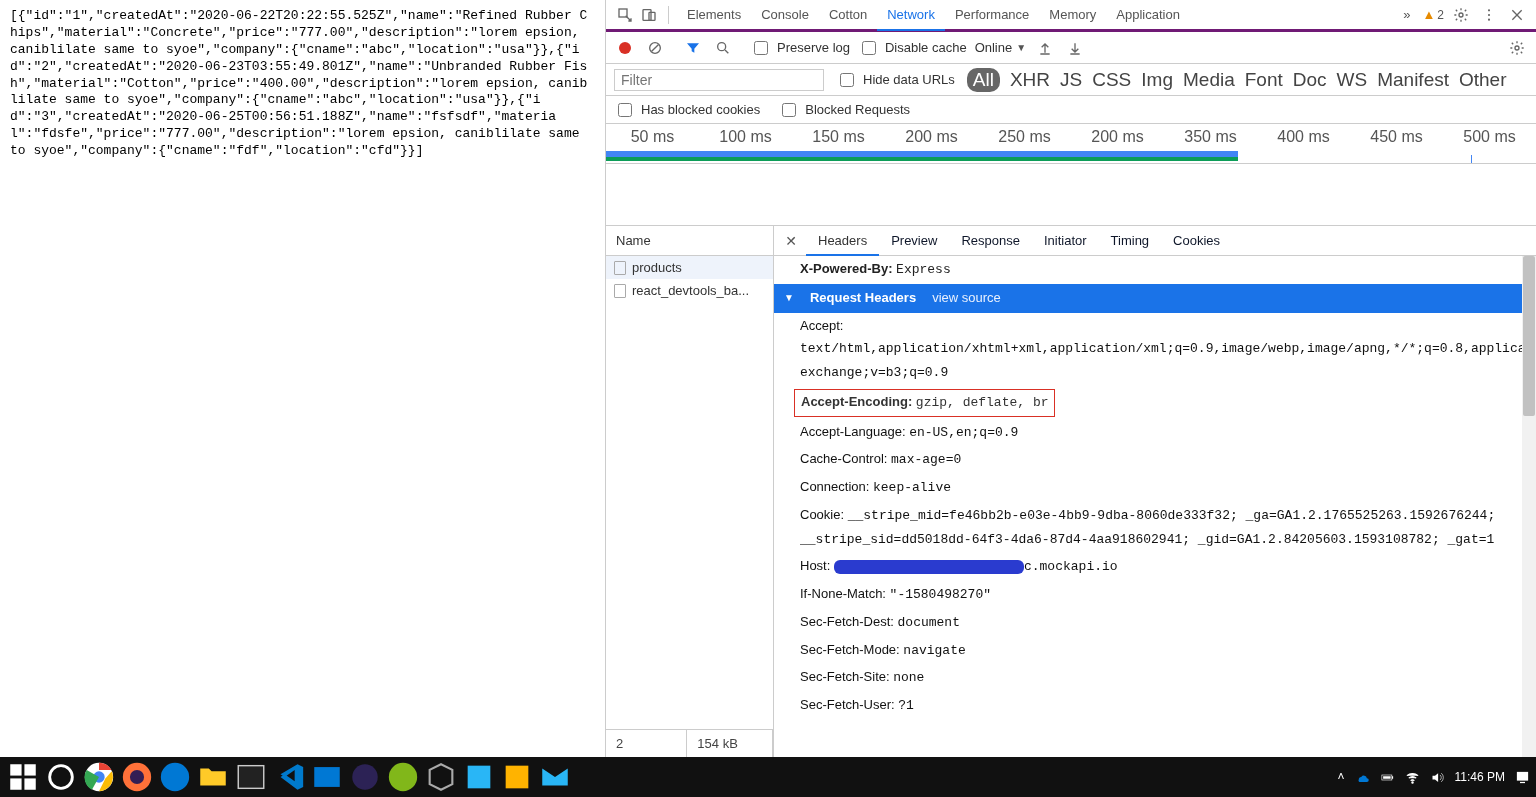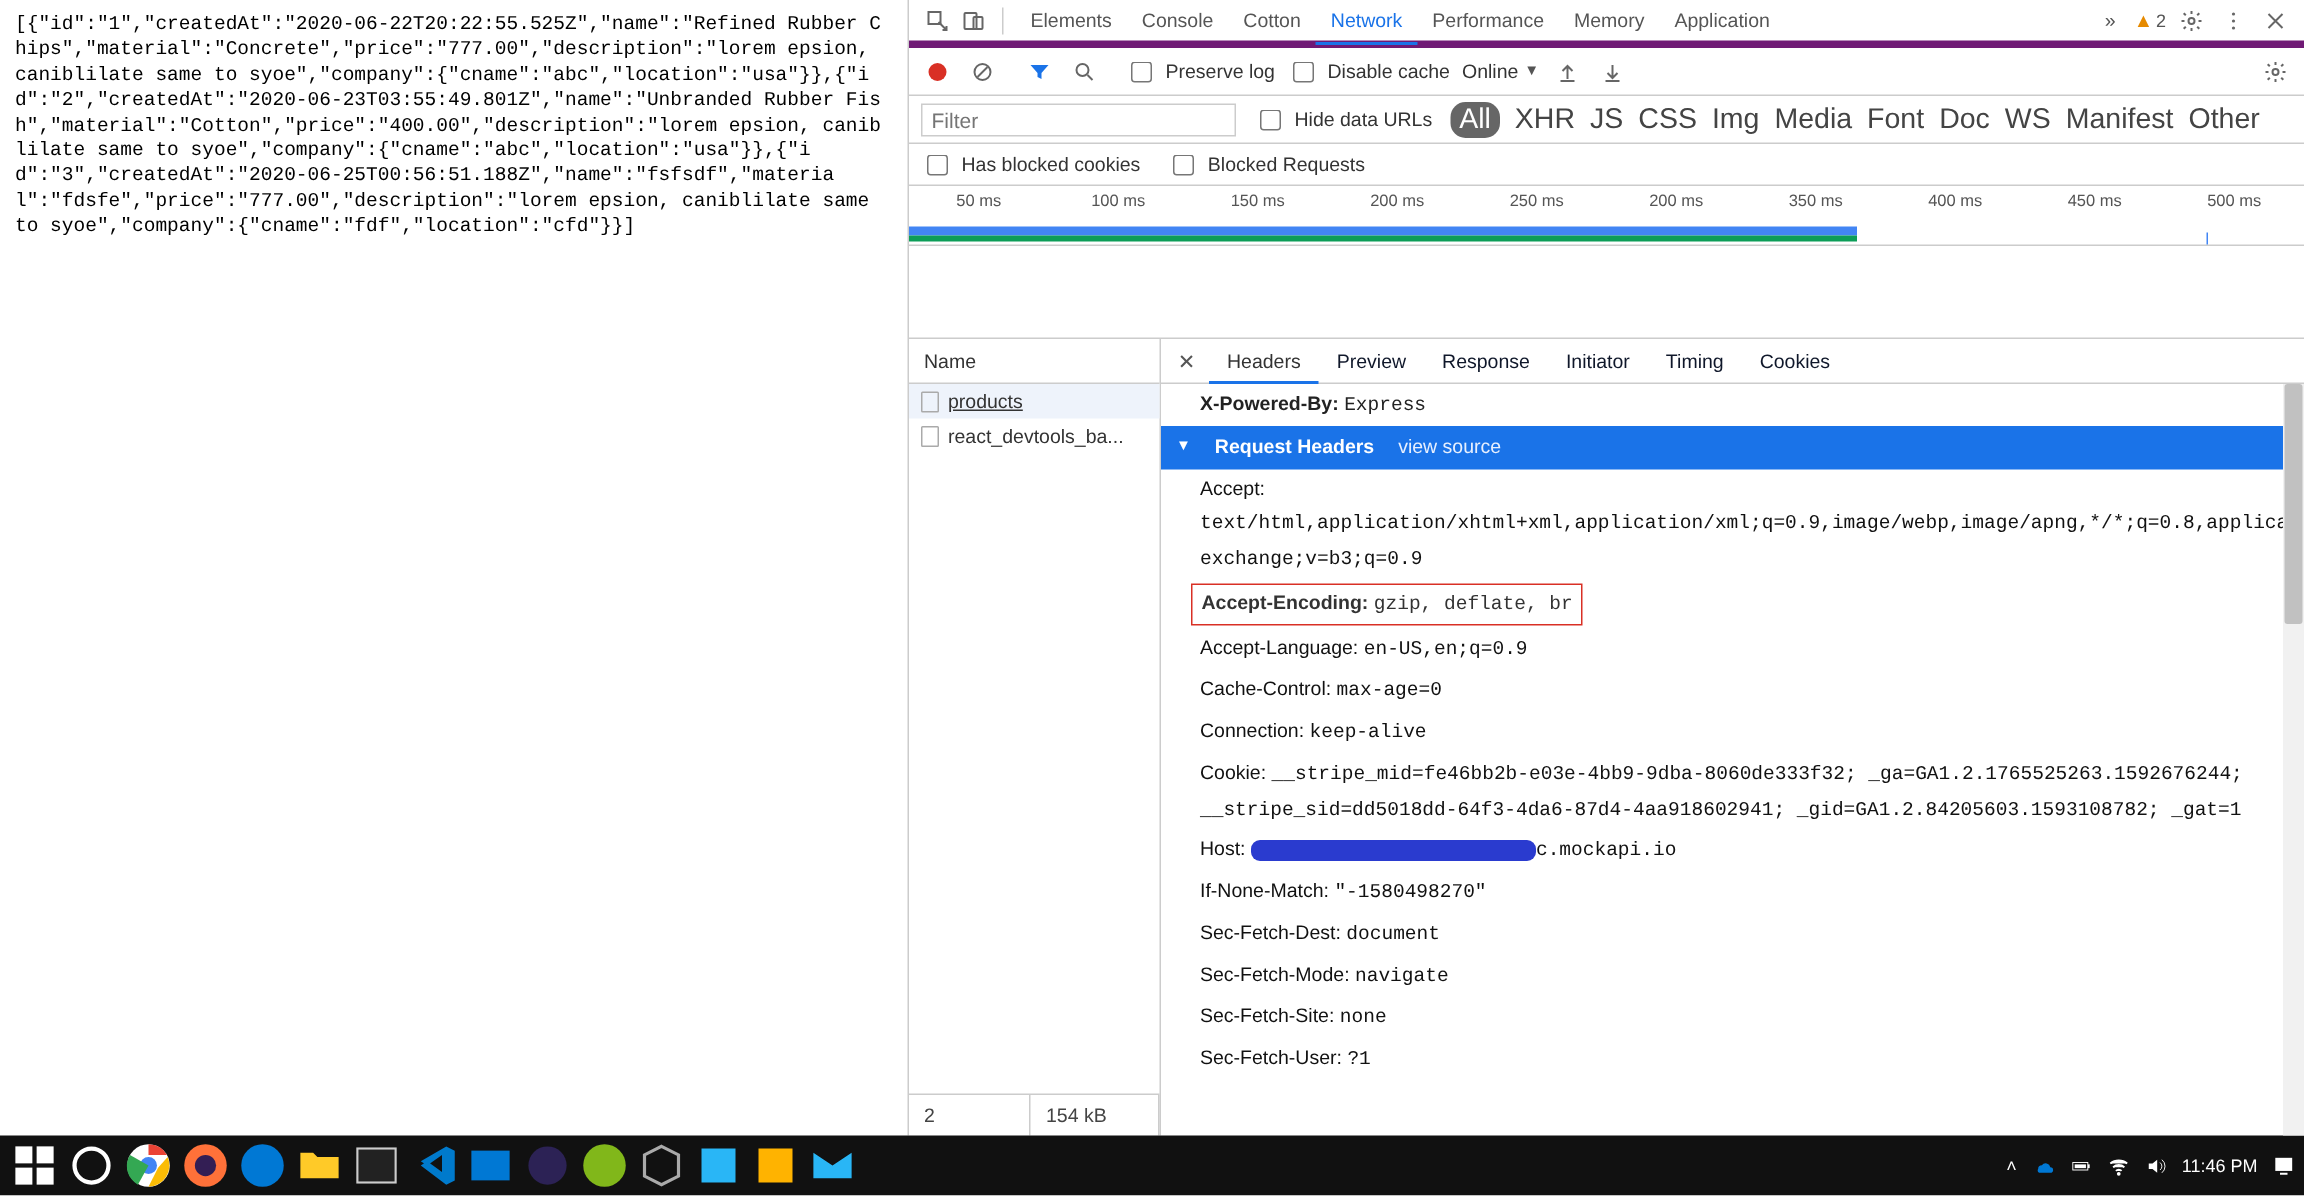--- a/index.html
+++ b/index.html
@@ -1,21 +1,21 @@
 <!DOCTYPE html>
 <html><head>
 <meta charset="utf-8">
 <style>
   * { box-sizing: border-box; }
   html, body { margin:0; padding:0; height:100%; font-family:"Segoe UI",Arial,sans-serif; font-size:13px; background:#fff; color:#333; overflow:hidden; }
   .root { display:flex; flex-direction:column; height:797px; width:1536px; }
   .main-area { display:flex; flex:1; min-height:0; }
   .page-pane { width:605px; background:#fff; padding:8px 10px; font-family:Consolas,"Courier New",monospace; font-size:13px; color:#000; white-space:pre-wrap; word-break:break-all; line-height:1.3; }
   .devtools { flex:1; display:flex; flex-direction:column; border-left:1px solid #ccc; min-width:0; }
-  .dt-topbar { display:flex; align-items:center; height:32px; border-bottom:5px solid #701a75; padding:0 8px; gap:2px; }
+  .dt-topbar { display:flex; align-items:center; height:32px; border-bottom:3px solid #701a75; padding:0 8px; gap:2px; }
   .dt-topbar .sep { width:1px; height:18px; background:#ccc; margin:0 6px; }
   .dt-tab { padding:0 10px; height:32px; line-height:32px; color:#555; cursor:pointer; white-space:nowrap; }
   .dt-tab.active { color:#1a73e8; border-bottom:2px solid #1a73e8; }
   .icon-btn { width:22px; height:22px; display:flex; align-items:center; justify-content:center; color:#666; cursor:pointer; border-radius:2px; }
   .icon-btn svg { width:16px; height:16px; }
   .right-icons { margin-left:auto; display:flex; align-items:center; gap:6px; }
   .warn-badge { display:flex; align-items:center; gap:2px; font-size:12px; color:#555; }
   .warn-tri { color:#e68a00; font-size:13px; }
   .net-toolbar { display:flex; align-items:center; height:32px; border-bottom:1px solid #ccc; padding:0 8px; gap:8px; }
   .rec-dot { width:12px; height:12px; border-radius:50%; background:#d93025; }
@@ -23,33 +23,33 @@
   .cb { display:inline-flex; align-items:center; gap:6px; color:#333; }
   .cb input { width:14px; height:14px; }
   .online-select { display:flex; align-items:center; gap:4px; color:#333; }
   .caret-down { font-size:10px; color:#555; }
   .filter-row { display:flex; align-items:center; height:32px; border-bottom:1px solid #ccc; padding:0 8px; gap:12px; }
   .filter-input { width:210px; height:22px; border:1px solid #ccc; padding:2px 6px; font-size:14px; outline:none; }
   .chip-row { display:flex; align-items:center; gap:10px; font-size:19px; color:#444; }
   .chip { cursor:pointer; }
   .chip.active { background:#666; color:#fff; padding:1px 6px; border-radius:10px; }
   .blocked-row { display:flex; align-items:center; height:28px; border-bottom:1px solid #ccc; padding:0 8px; gap:18px; }
-  .timeline { height:40px; border-bottom:1px solid #ccc; position:relative; background:#fff; font-size:11px; color:#555; }
+  .timeline { height:40px; border-bottom:1px solid #ccc; position:relative; background:#fff; font-size:16px; color:#555; }
   .tl-labels { display:flex; position:absolute; top:4px; left:0; right:0; }
   .tl-label { flex:1; text-align:center; }
   .tl-bar { position:absolute; bottom:6px; left:0; height:6px; background:#4285f4; }
   .tl-bar-green { position:absolute; bottom:2px; left:0; height:4px; background:#0c9d58; }
   .tl-thin { position:absolute; bottom:0; height:8px; width:1px; background:#4285f4; }
   .waterfall-spacer { height:62px; border-bottom:1px solid #ccc; }
   .net-body { flex:1; display:flex; min-height:0; }
   .req-list { width:168px; border-right:1px solid #ccc; display:flex; flex-direction:column; }
   .req-list-header { height:30px; line-height:30px; padding:0 10px; border-bottom:1px solid #ccc; color:#333; font-weight:400; }
   .req-item { display:flex; align-items:center; gap:6px; padding:4px 8px; cursor:pointer; font-size:13px; white-space:nowrap; overflow:hidden; text-overflow:ellipsis; }
   .req-item .doc-icon { width:12px; height:14px; border:1px solid #aaa; border-radius:1px; flex:none; }
-  .req-item.selected { background:#eef3fb;text-decoration:underline; }
+  .req-item.selected { background:#eef3fb; }
   .req-footer { margin-top:auto; border-top:1px solid #ccc; height:28px; line-height:28px; display:flex; }
   .req-footer span { padding:0 10px; border-right:1px solid #ccc; color:#444; }
   .detail { flex:1; display:flex; flex-direction:column; min-width:0; }
   .detail-tabs { display:flex; align-items:center; height:30px; border-bottom:1px solid #ccc; padding:0 6px; gap:4px; }
   .close-x { width:22px; text-align:center; color:#555; cursor:pointer; font-size:14px; }
   .d-tab { padding:0 12px; height:30px; line-height:30px; color:#0f172a; cursor:pointer; }
   .d-tab.active { color:#333; border-bottom:2px solid #1a73e8; }
   .headers-pane { flex:1; overflow-y:auto; font-size:13px; line-height:1.75; position:relative; }
   .resp-row { padding:2px 14px 2px 26px; color:#222; }
   .resp-row b { font-weight:600; }

